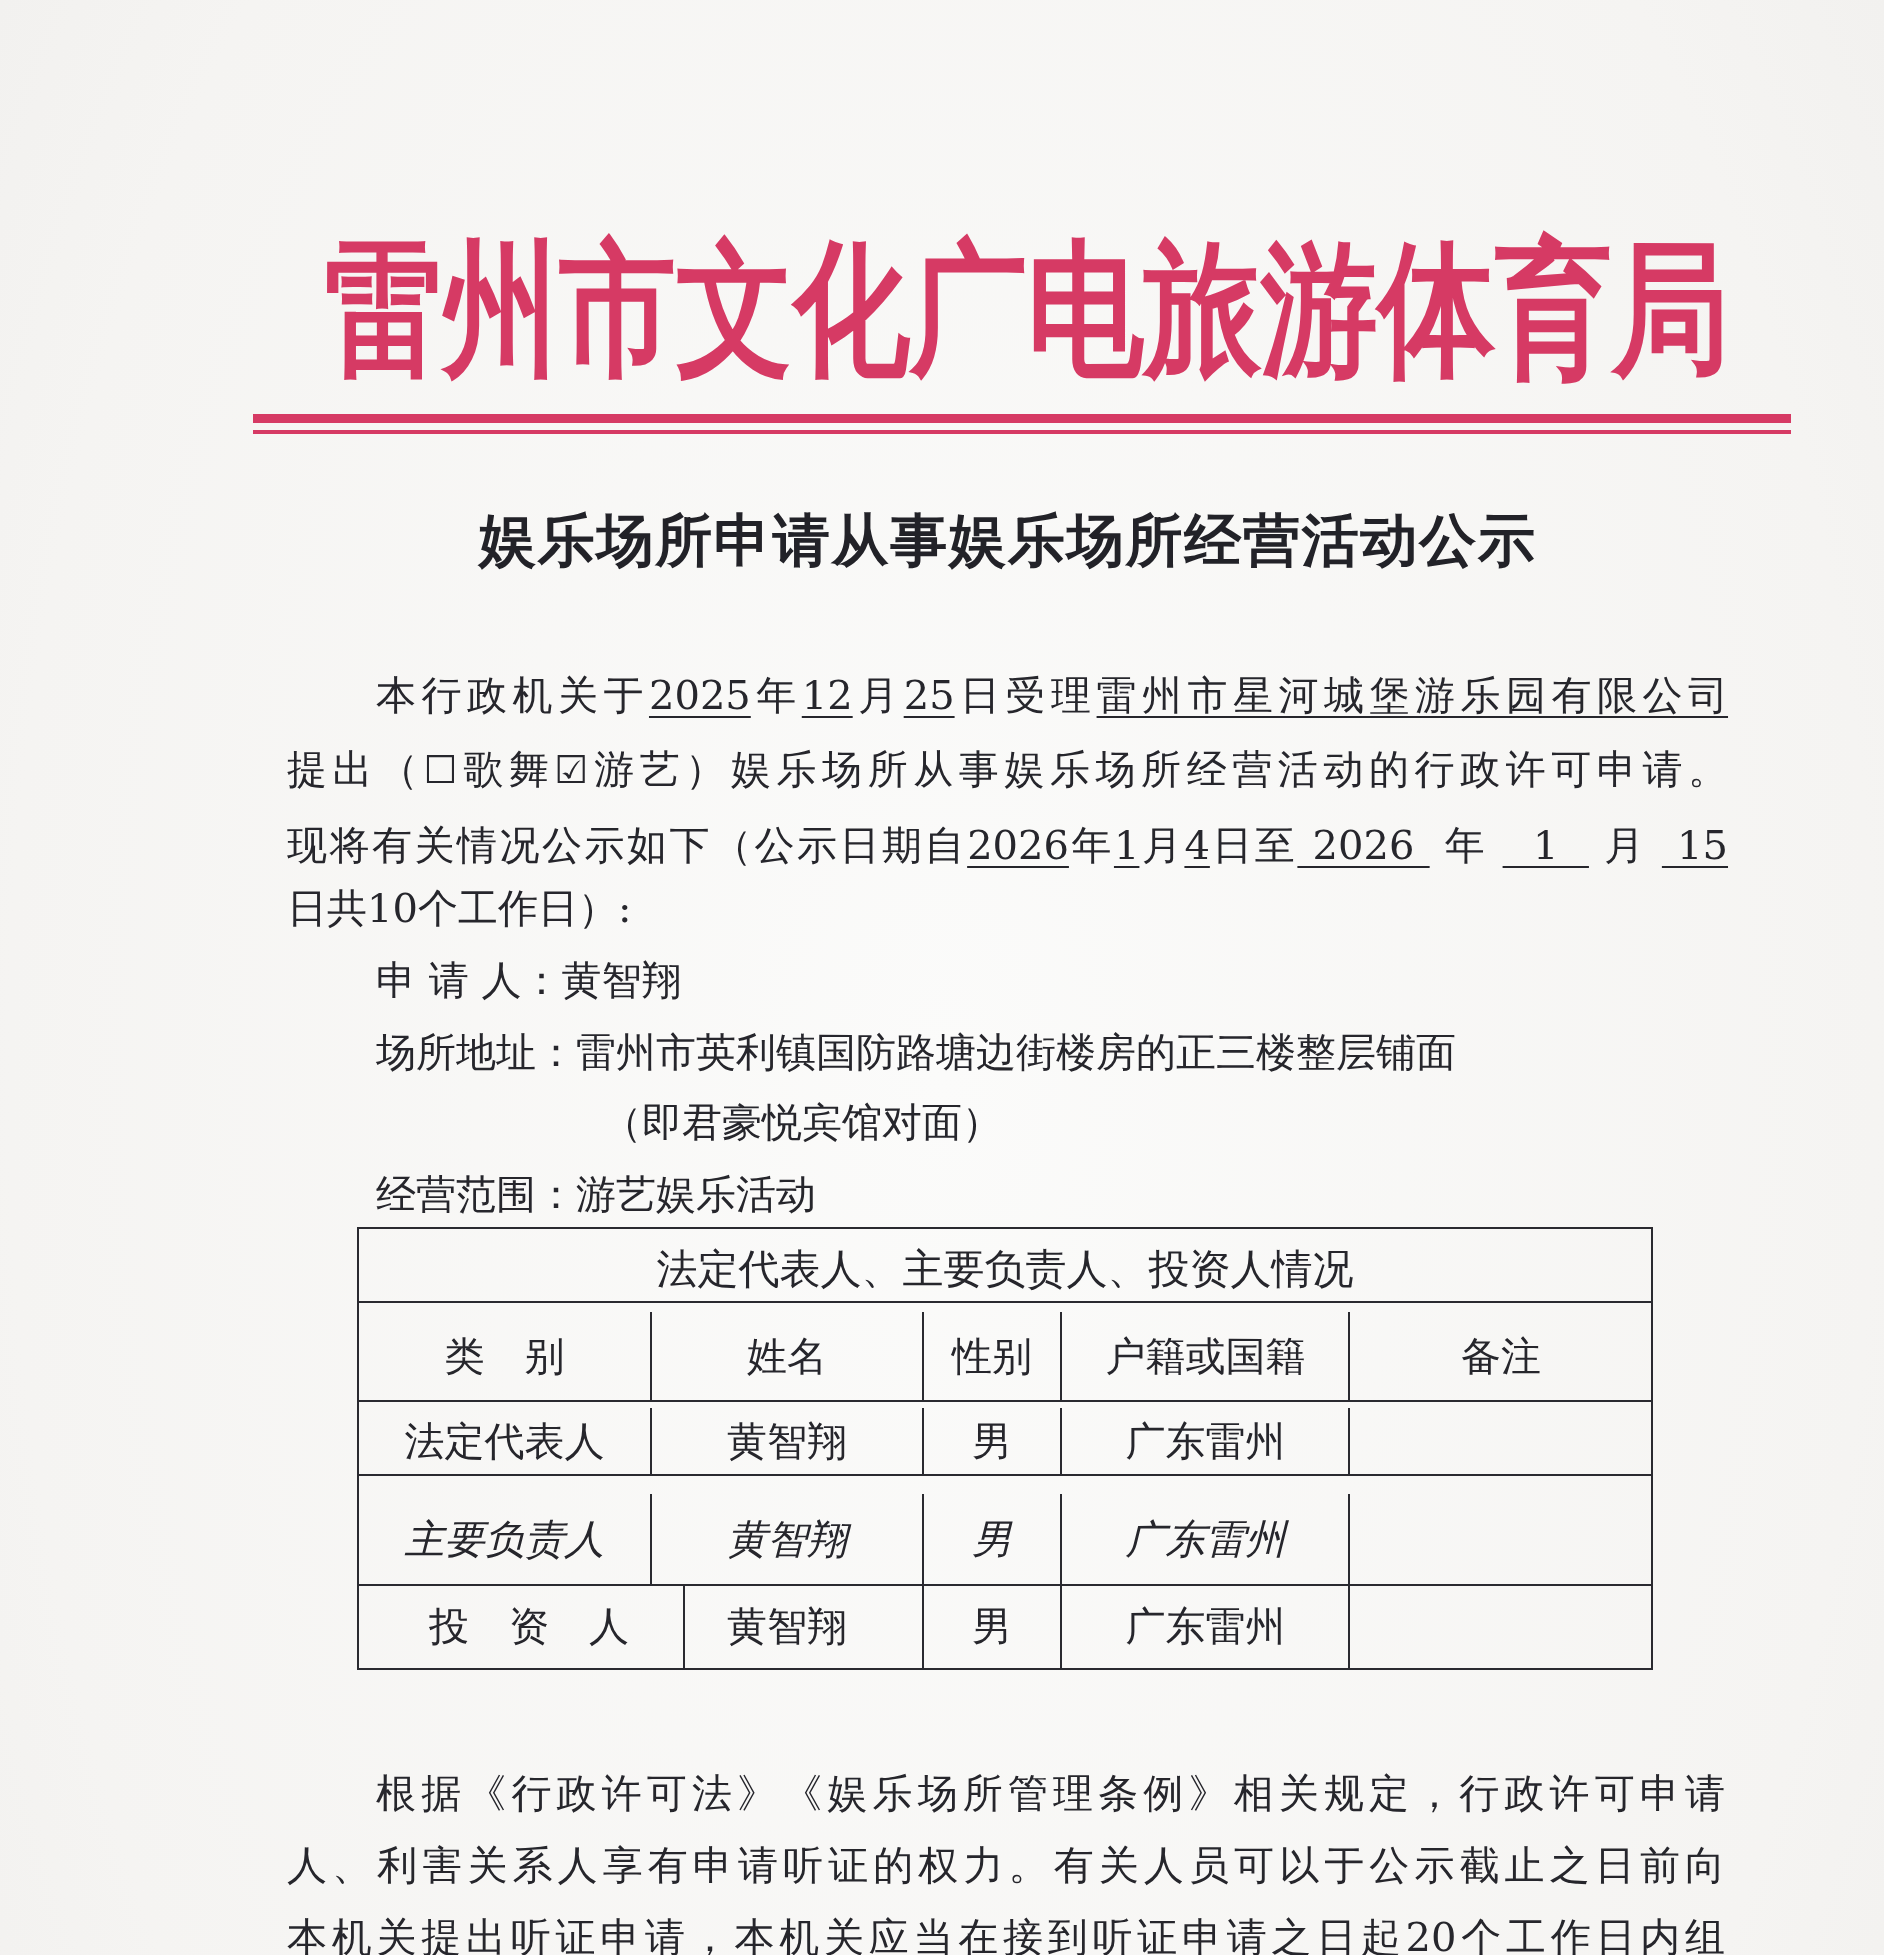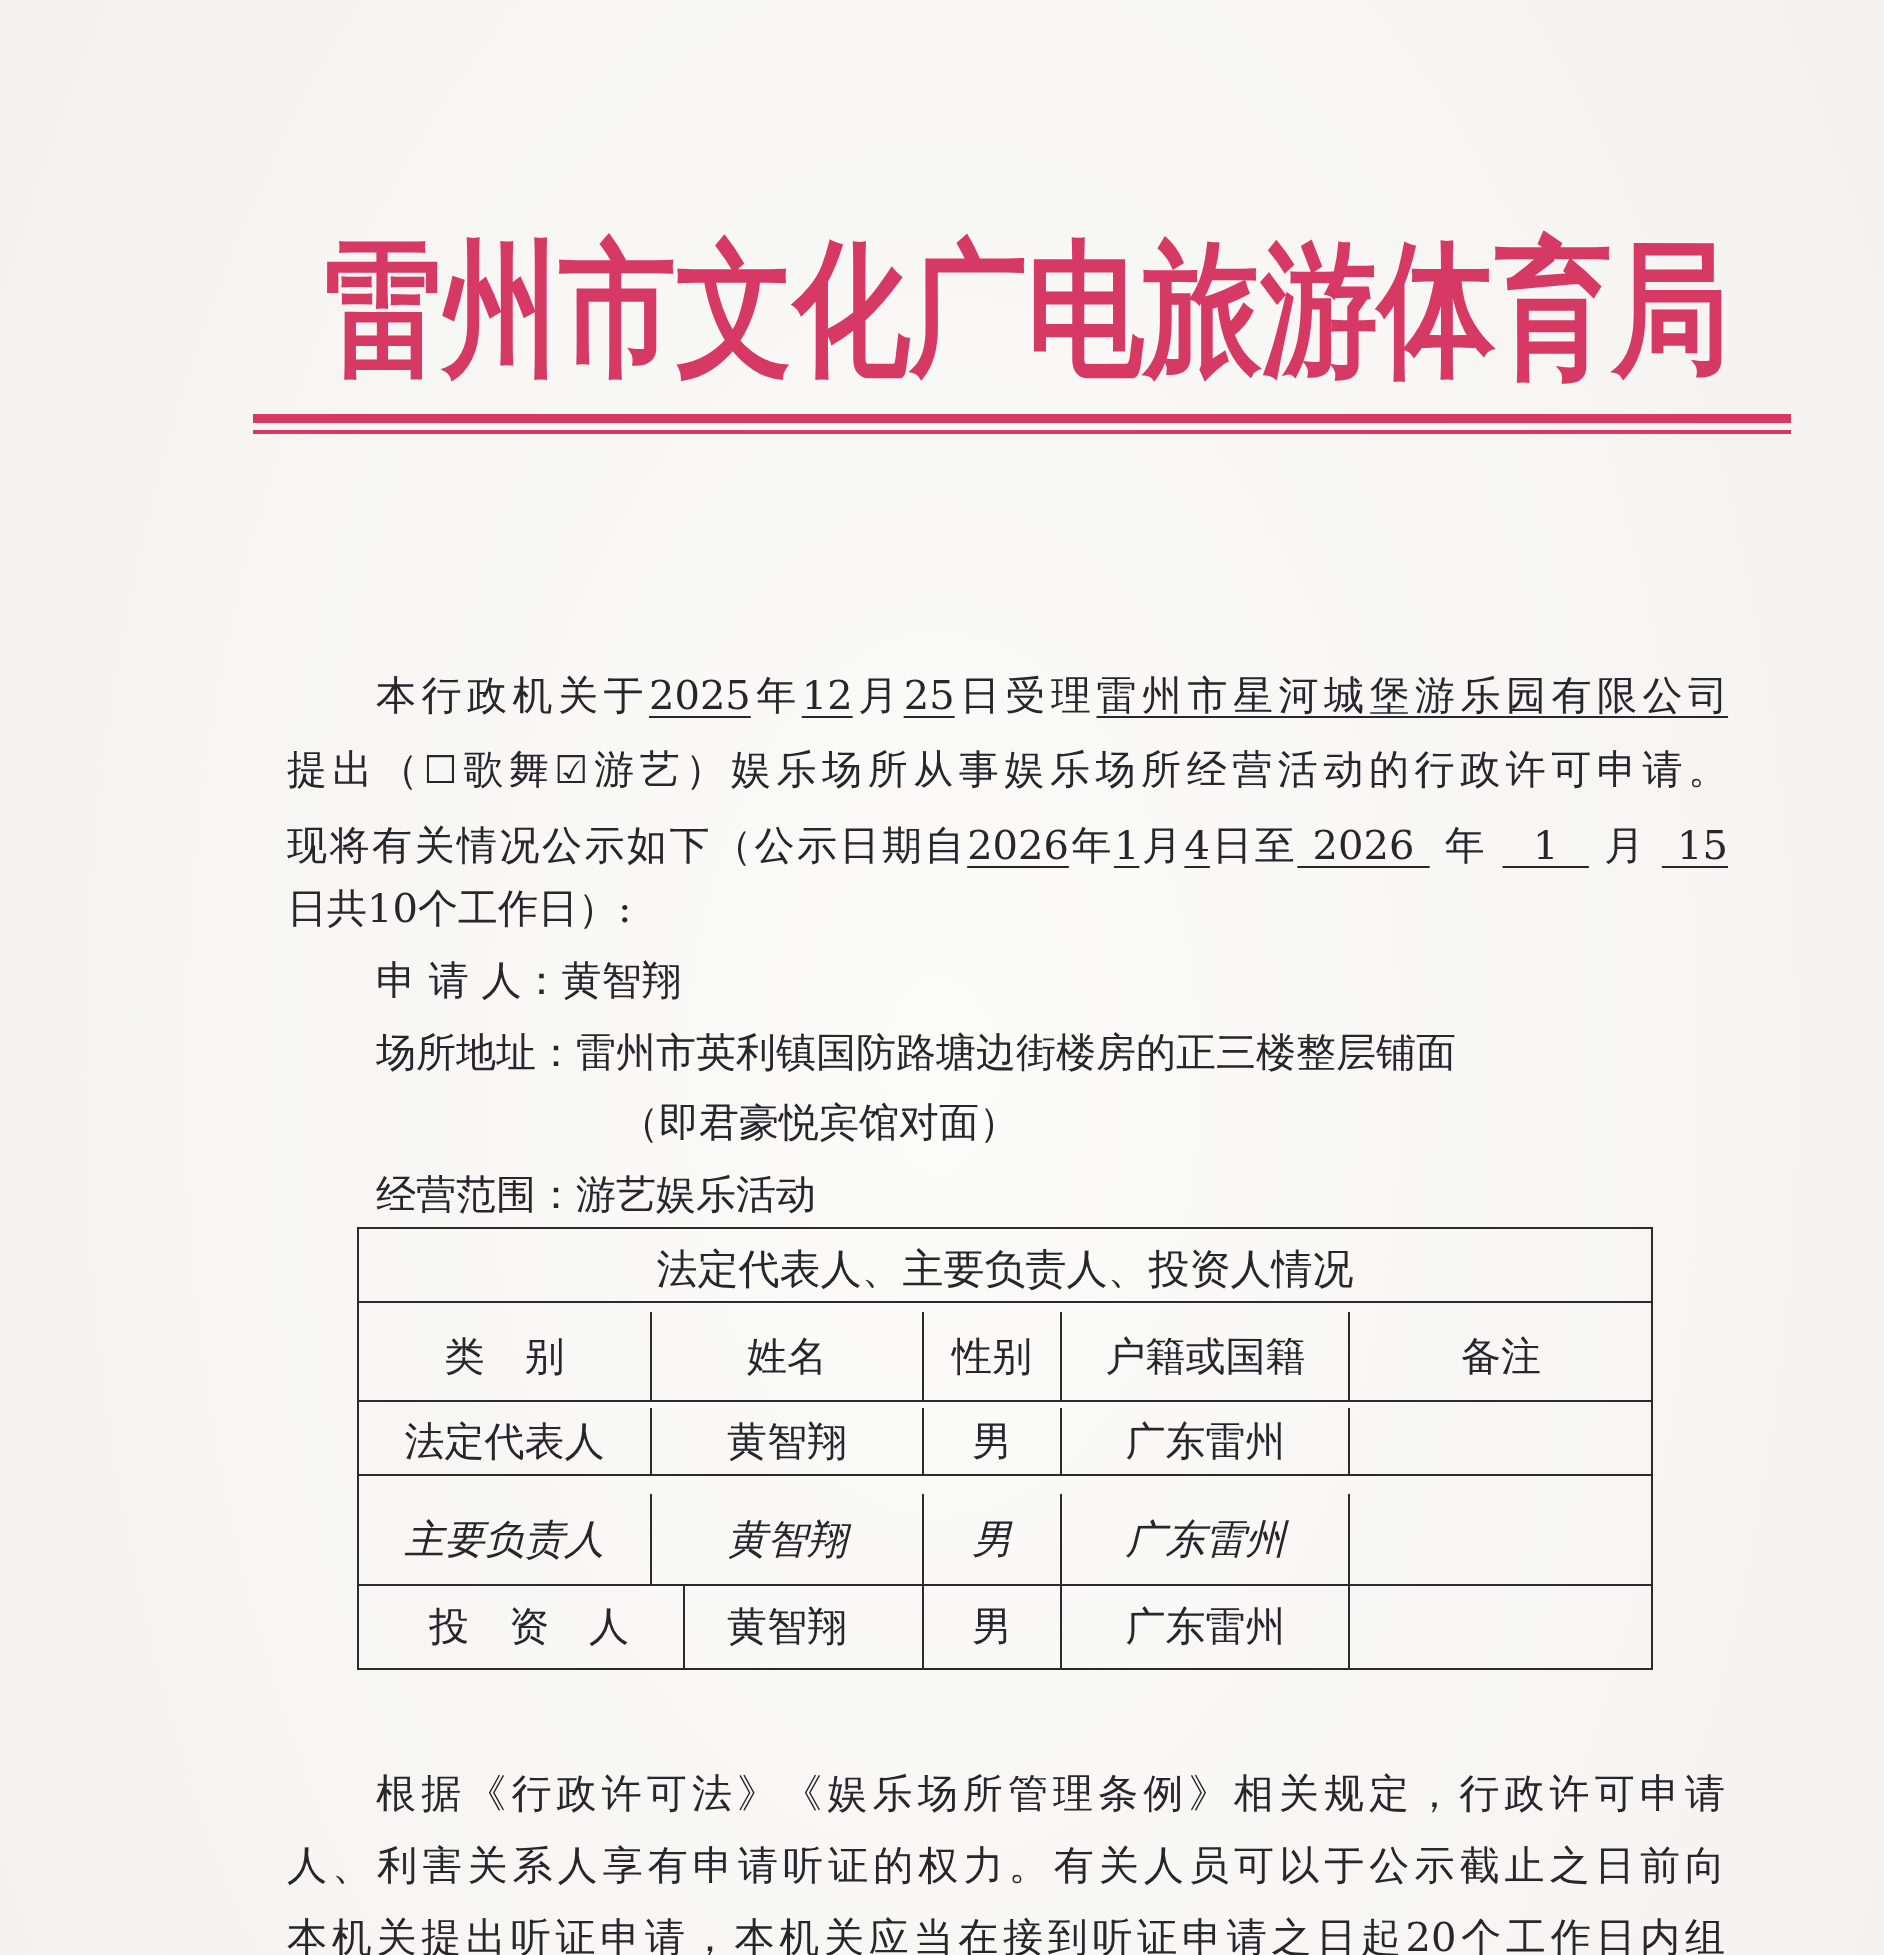--- a/index.html
+++ b/index.html
@@ -63,39 +63,40 @@
 </style>
 </head>
 <body>
 
 <div class="page">
 
   <div class="abs org-header">雷州市文化广电旅游体育局</div>
   <div class="abs rule-thick"></div>
   <div class="abs rule-thin"></div>
 
+  <div class="abs doc-title">娱乐场所申请从事娱乐场所经营活动公示</div>
 
   <div class="abs line justify" style="left:376px; top:672px; width:1352px;">
     <span>本行政机关于</span><span class="u">2025</span><span>年</span><span class="u">12</span><span>月</span><span class="u">25</span><span>日受理</span><span class="u">雷州市星河城堡游乐园有限公司</span>
   </div>
   <div class="abs line justify" style="left:287px; top:746px; width:1441px;">
     <span>提出（</span><span class="box">☐</span><span>歌舞</span><span class="box">☑</span><span>游艺</span><span>）娱乐场所从事娱乐场所经营活动的行政许可申请。</span>
   </div>
   <div class="abs line justify" style="left:287px; top:822px; width:1441px;">
     <span>现将有关情况公示如下（公示日期自</span><span class="u">2026</span><span>年</span><span class="u">1</span><span>月</span><span class="u">4</span><span>日至</span><span class="u" style="white-space:pre"> 2026 </span><span style="white-space:pre"> 年 </span><span class="u" style="white-space:pre">  1  </span><span style="white-space:pre"> 月 </span><span class="u" style="white-space:pre"> 15</span>
   </div>
   <div class="abs line" style="left:287px; top:885px;">日共10个工作日）:</div>
 
   <div class="abs line" style="left:376px; top:957px;">
     <span>申 请 人：</span><span>黄智翔</span>
   </div>
   <div class="abs line" style="left:376px; top:1029px;">
     <span>场所地址：</span><span>雷州市英利镇国防路塘边街楼房的正三楼整层铺面</span>
   </div>
-  <div class="abs line" style="left:602px; top:1099px;margin-left:17px;">（即君豪悦宾馆对面）</div>
+  <div class="abs line" style="left:602px; top:1099px;">（即君豪悦宾馆对面）</div>
   <div class="abs line" style="left:376px; top:1171px;">
     <span>经营范围：</span><span>游艺娱乐活动</span>
   </div>
 
   <div class="abs tbl">
     <div class="tbl-title">法定代表人、主要负责人、投资人情况</div>
 
     <div class="tbl-row bordered" style="top:83px; height:90px;">
       <div class="tbl-cell" style="left:0; width:293px;">类　别</div>
       <div class="tbl-cell" style="left:293px; width:272px;">姓名</div>

